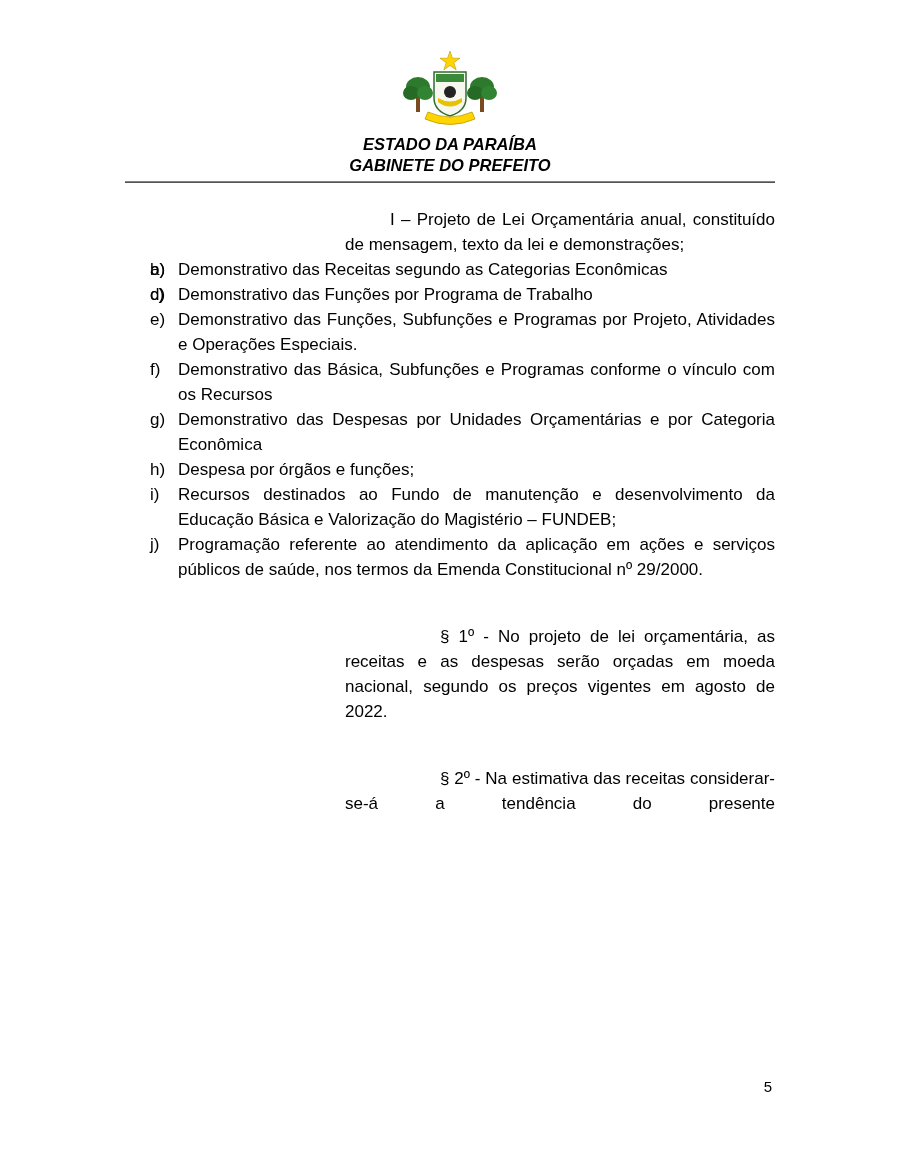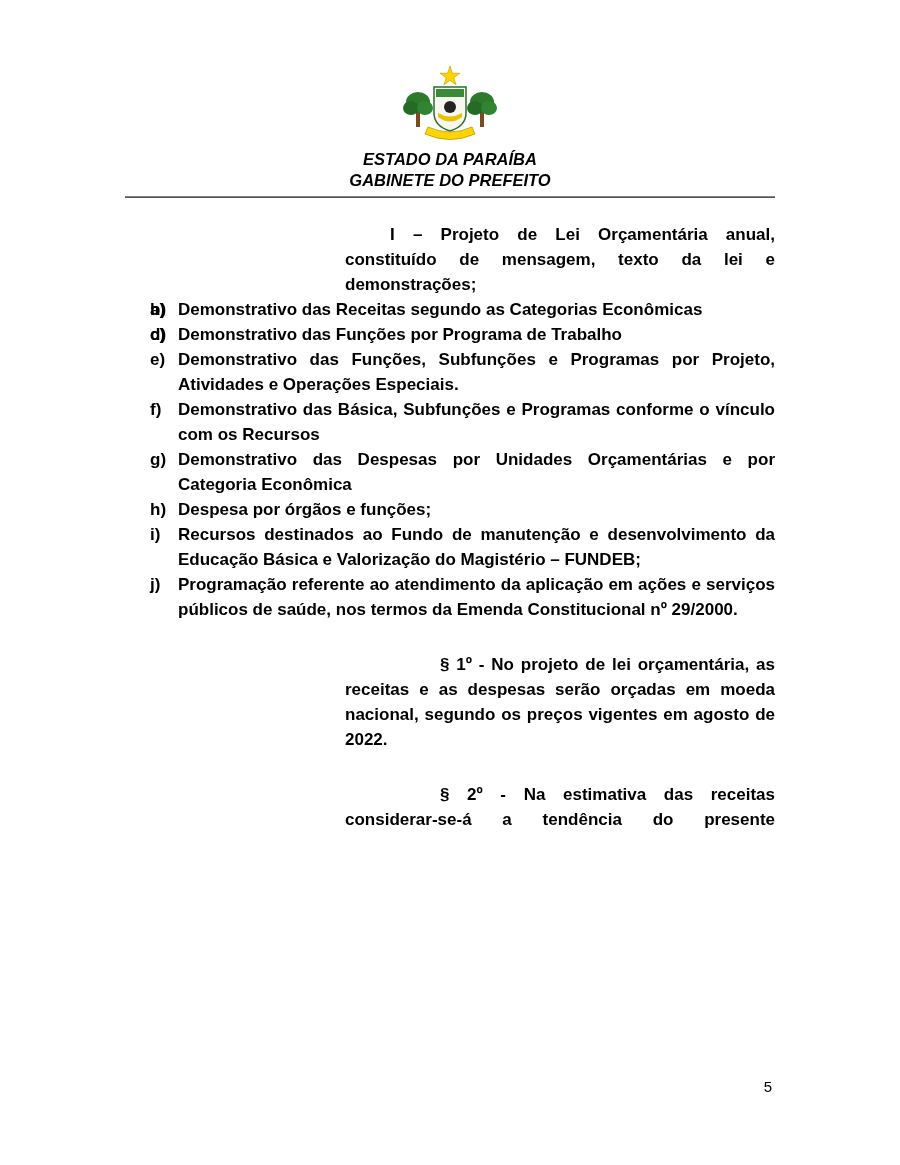--- a/index.html
+++ b/index.html
@@ -12,43 +12,43 @@
     overflow: hidden;
   }
   .page {
     position: relative;
     width: 900px;
     height: 1165px;
     padding: 0 125px;
     background: #fff;
   }
   
-  .doc-header { padding-top: 65px; text-align: center; }
+  .doc-header { padding-top: 50px; text-align: center; }
   .crest { display: flex; justify-content: center; margin-bottom: 6px; }
   .header-lines { font-weight: bold; font-style: italic; font-size: 16.5px; line-height: 21px; }
   .rule {
     margin-top: 5px;
     height: 2px;
     background: linear-gradient(#9a9a9a, #3c3c3c);
   }
   
   .doc-body {
     margin-top: 24px;
-    font-weight: bold;
+    font-weight: normal;
     font-size: 17px;
     line-height: 25px;
     text-align: justify;
   }
   .indented {
     margin-left: 220px;
     text-indent: 45px;
   }
   .indented.section {
     text-indent: 95px;
-    margin-top: 30px;
+    margin-top: 42px;
   }
   .force-justify { text-align-last: justify; }
   .doc-list { list-style: none; margin-left: 25px; }
   .doc-list li {
     position: relative;
     padding-left: 28px;
     text-align: justify;
   }
   .li-label { position: absolute; left: 0; top: 0; }
   

